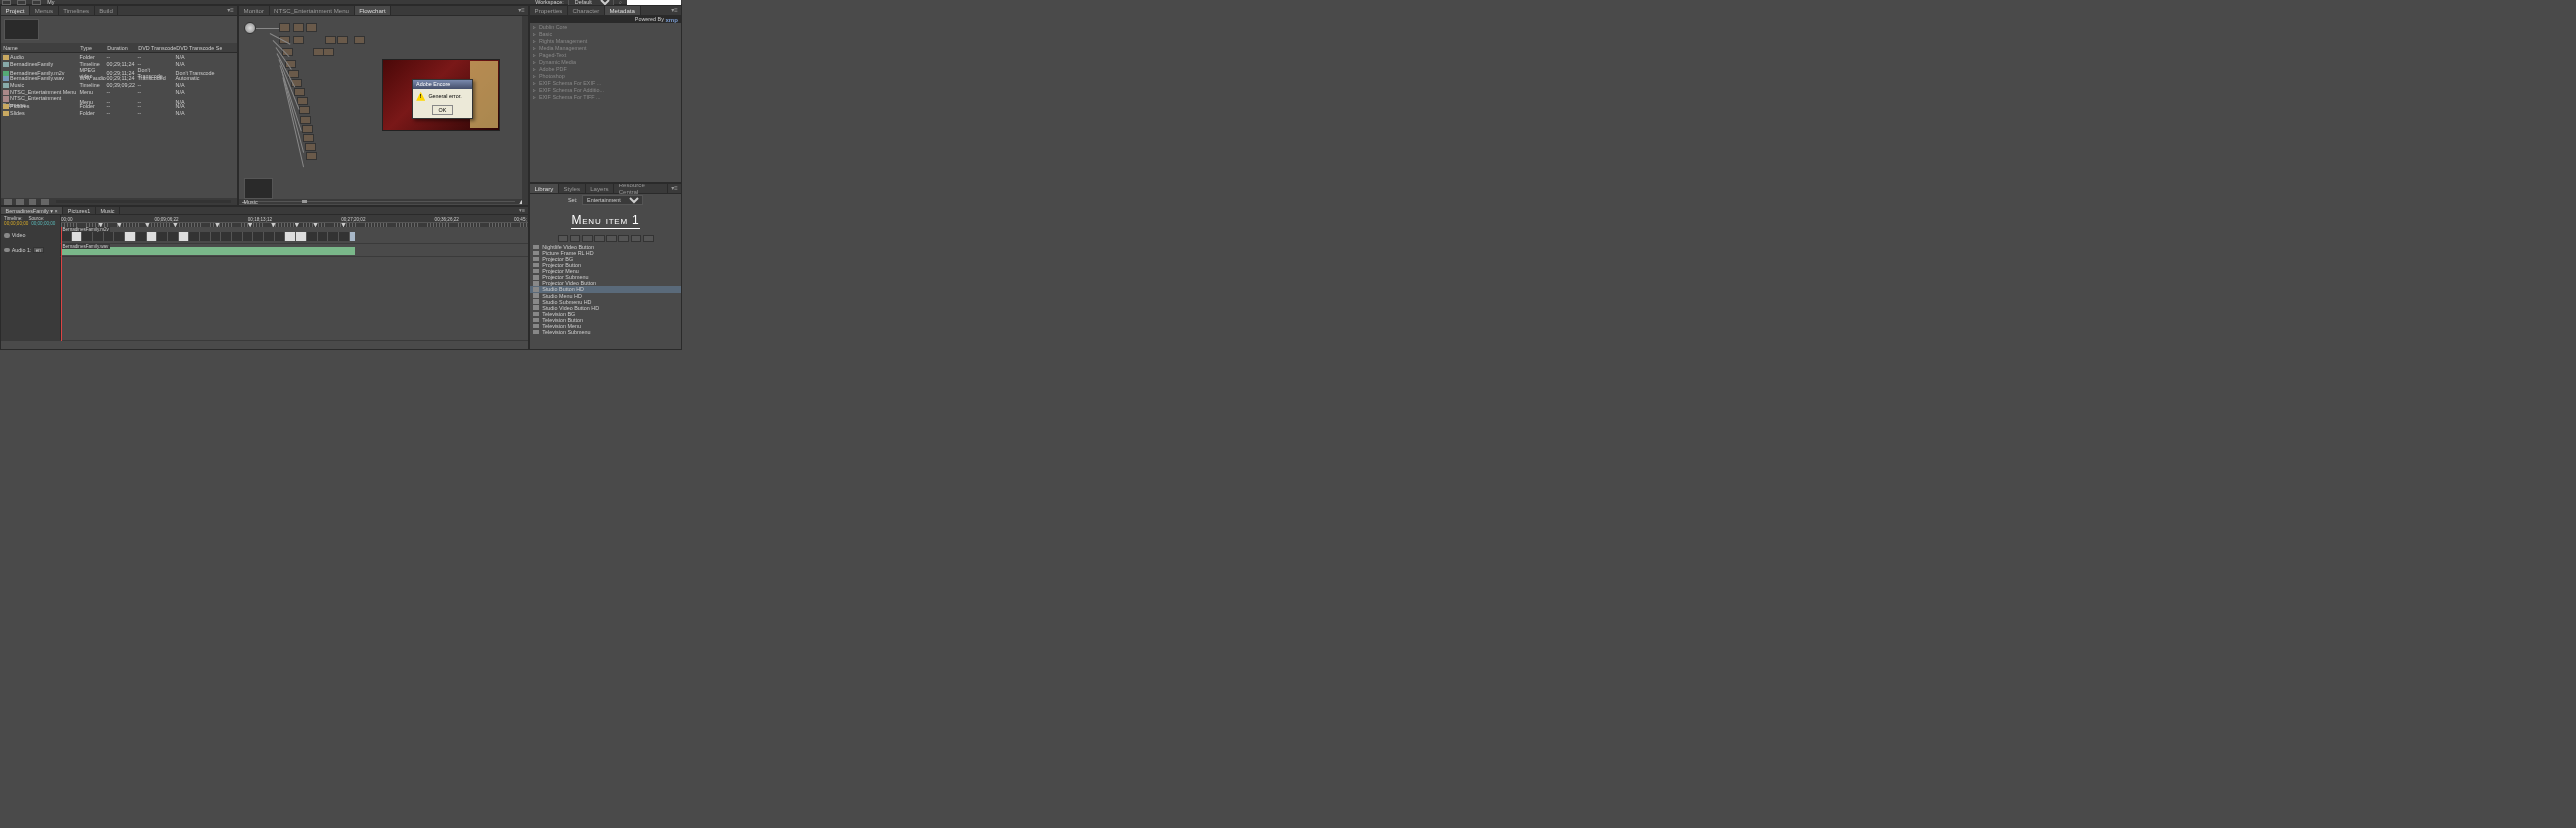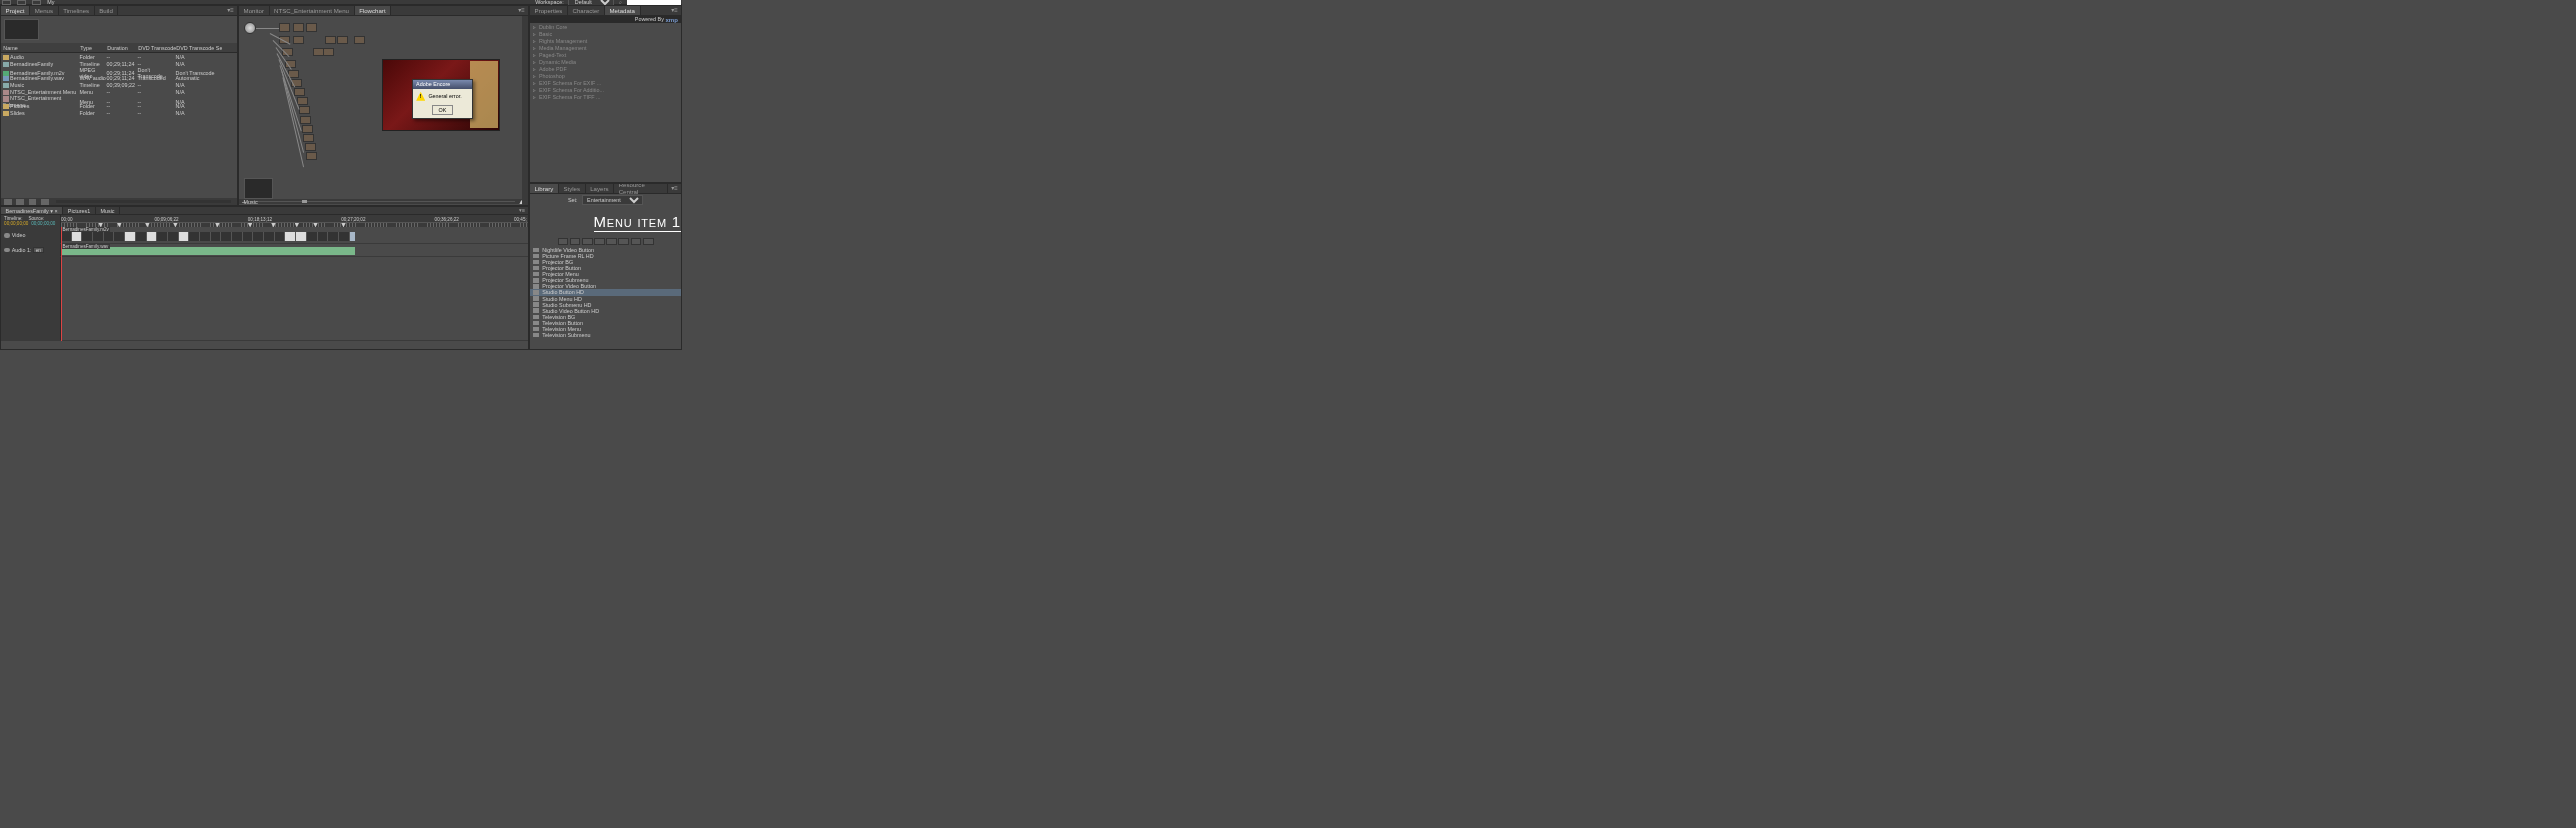--- a/index.html
+++ b/index.html
@@ -54,21 +54,21 @@
 
 .right-col { display: flex; flex-direction: column; grid-row: 1 / 3; }
 .metadata-panel { flex: 0 0 178px; }
 .xmp-bar { background: #2a2a2a; height: 7.7px; display: flex; justify-content: flex-end; align-items: center; padding: 0 3.1px; font-size: 5.4px; }
 .xmp-logo { color: #7a9acc; font-weight: bold; font-size: 6.1px; margin-left: 1.5px; }
 .meta-row { display: flex; align-items: center; height: 7px; padding: 0 3.1px; font-size: 5.4px; color: #888; }
 .meta-arrow { margin-right: 3.1px; color: #999; }
 .library-panel { flex: 1; }
 .set-row { display: flex; align-items: center; justify-content: center; gap: 4.6px; padding: 1.5px 0; font-size: 5.4px; }
 .set-select { background: #3a3a3a; border: 0.8px solid #555; color: #ccc; font-size: 5.4px; width: 61px; }
-.menu-item-preview { text-align: right; padding: 6.1px 0; font-family: serif; font-size: 15px; color: #fff; font-variant: small-caps; letter-spacing: 0.8px; }
+.menu-item-preview { text-align: center; padding: 6.1px 0; font-family: serif; font-size: 12px; color: #fff; font-variant: small-caps; letter-spacing: 0.8px; }
 .menu-item-preview .underline { border-bottom: 0.8px solid #fff; padding-bottom: 1.5px; }
 .lib-toolbar { display: flex; gap: 1.5px; justify-content: center; padding: 1.5px 0; }
 .lib-tool { width: 10.7px; height: 7px; background: #555; border: 0.8px solid #333; }
 .lib-list { overflow-y: auto; height: 90px; }
 .lib-row { display: flex; align-items: center; height: 6.1px; padding: 0 3.1px; font-size: 5.4px; gap: 3.1px; }
 .lib-row.sel { background: #5a6a7a; }
 .lib-icon { width: 6.1px; height: 4.6px; background: #888; }
 
 .timeline-panel { grid-column: 1 / 3; }
 .tl-tabs { height: 7.7px; background: #3a3a3a; display: flex; font-size: 5.4px; border-bottom: 0.8px solid #2a2a2a; }

